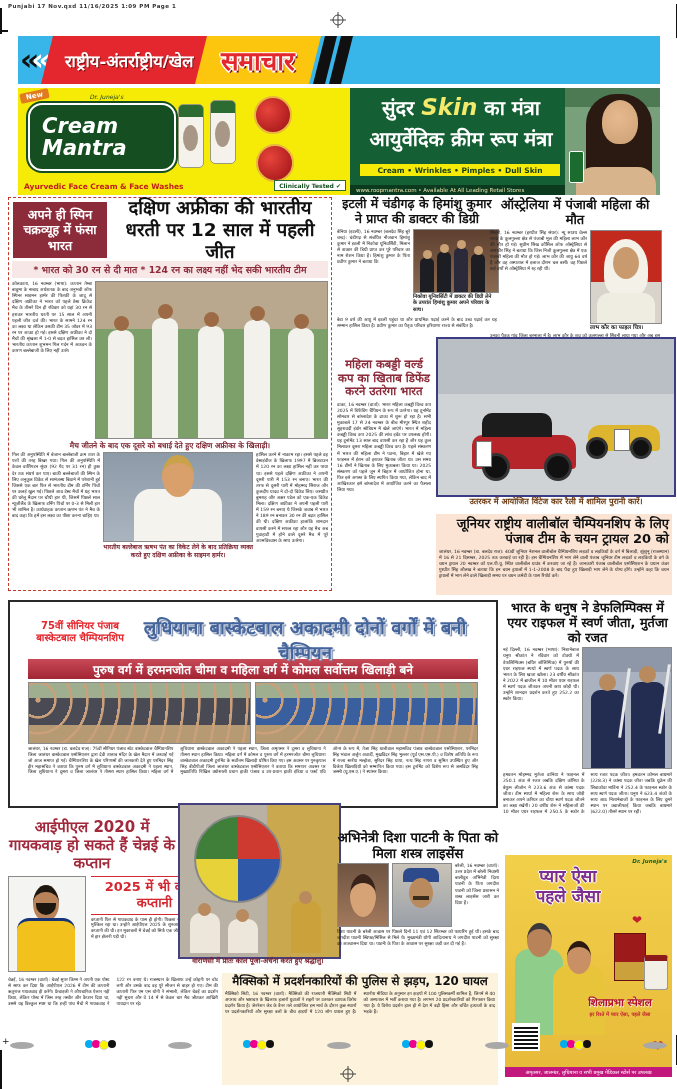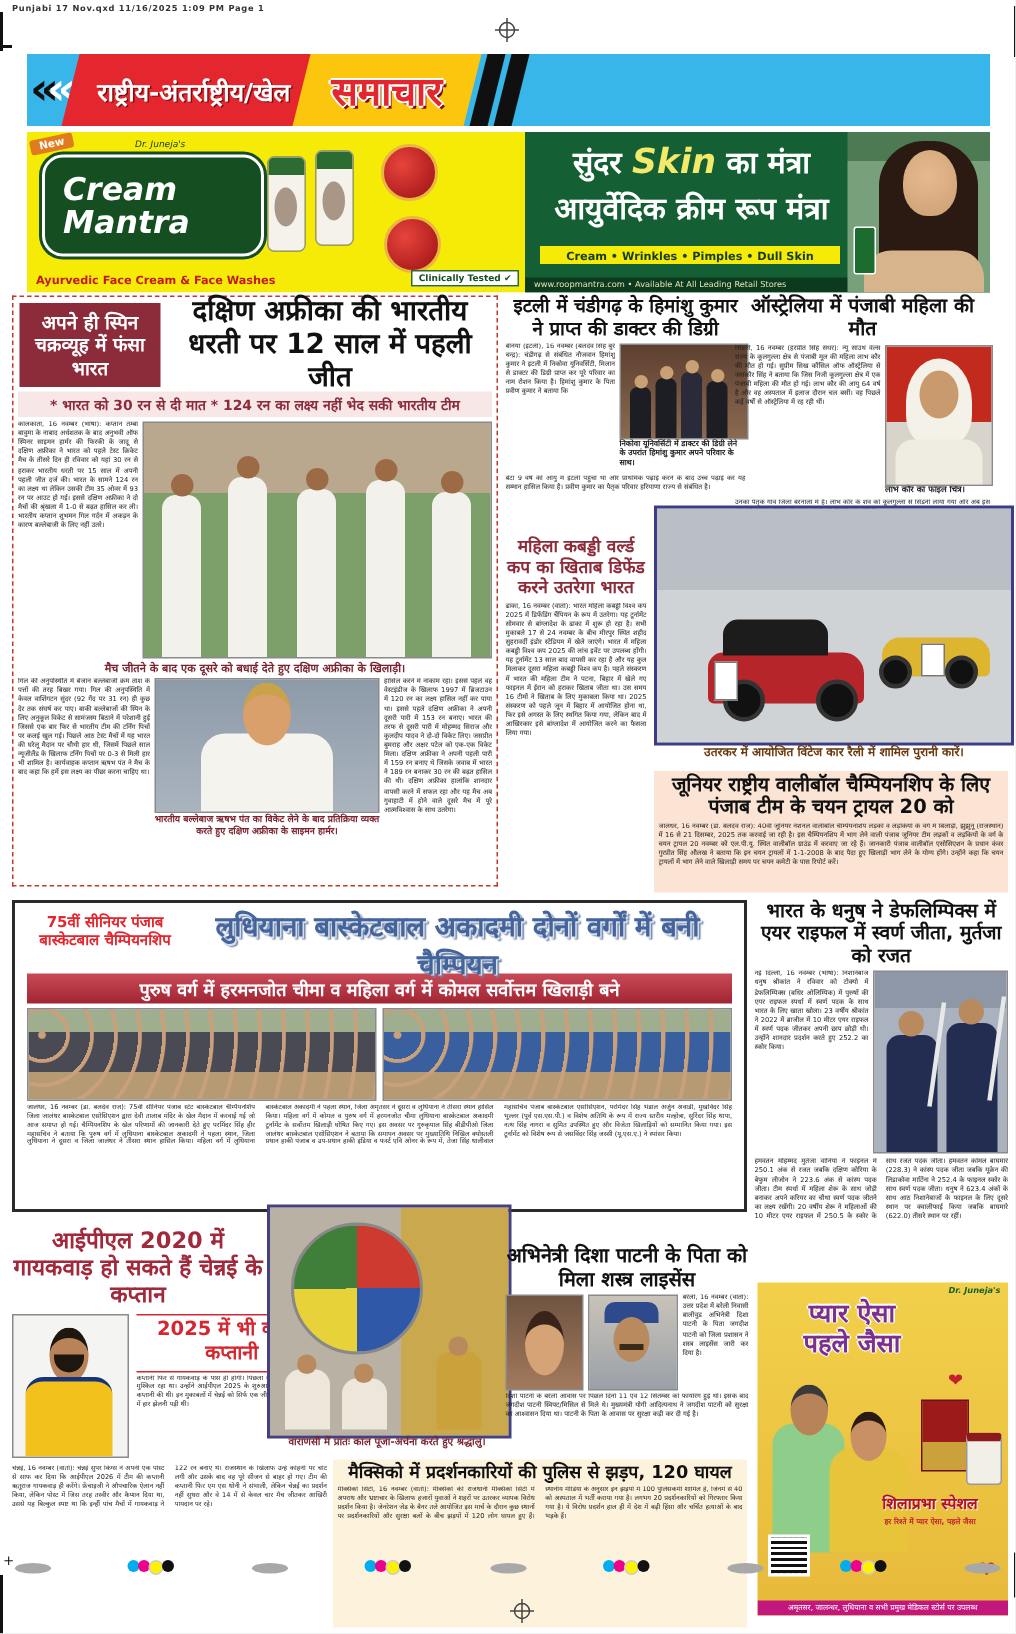--- a/index.html
+++ b/index.html
@@ -95,23 +95,23 @@
   .vintage{left:436px;top:337px;width:236px;height:156px;border:2.5px solid #3c3c84;background:linear-gradient(180deg,#b9bfc4 0 35%,#cfd3d6 35% 100%);}
   .car1{position:absolute;left:34px;bottom:26px;width:104px;height:34px;background:#b6252a;border-radius:10px 14px 4px 4px;}
   .car1:before{content:"";position:absolute;left:10px;top:-22px;width:70px;height:24px;background:#1c1c1c;border-radius:10px 10px 0 0;}
   .car1:after{content:"";position:absolute;left:4px;bottom:-12px;width:96px;height:0;}
   .wheel{position:absolute;width:22px;height:22px;border-radius:50%;background:#111;border:3px solid #333;}
   .car2{position:absolute;right:14px;bottom:44px;width:72px;height:26px;background:#ddb52e;border-radius:12px 12px 4px 4px;}
   .plate{position:absolute;width:14px;height:20px;background:#fff;border:1px solid #777;}
   .vincap{left:436px;top:497px;width:240px;font-size:8px;text-align:center;color:#6b3a10;}
   
   .volley{left:436px;top:514px;width:236px;height:81px;background:#fbe4d4;padding:2px 3px;box-sizing:border-box;}
-  .volley .hl{font-size:13px;}
-  
-  .bball{left:8px;top:600px;width:490px;height:208px;border:2px solid #2a2a2a;padding:8px;box-sizing:border-box;}
+  .volley .hl{font-size:13px;text-align:right;}
+  
+  .bball{left:8px;top:600px;width:490px;height:208px;border:2px solid #2a2a2a;padding:18px;box-sizing:border-box;}
   .bbhead{display:flex;height:38px;}
   .bbtag{width:104px;color:#e4272e;font-weight:bold;font-size:10px;text-align:center;line-height:1.2;}
   .bbhl{flex:1;font-size:18.5px;font-weight:bold;color:#44649c;text-align:center;
      text-shadow:1px 1px 0 #d8dfeb,2px 2px 1px #6e81a5;display:flex;align-items:center;justify-content:center;}
   .bbsub{margin-top:1px;background:linear-gradient(180deg,#c84a57,#a22534);color:#fff;font-weight:bold;font-size:12px;text-align:center;padding:1.5px 0;}
   .bbphotos{display:flex;gap:4px;margin-top:3px;height:62px;}
   .bbp{flex:1;background:
      repeating-radial-gradient(circle at 9px 17px,#caa07a 0 2.2px,rgba(0,0,0,0) 3px 16px),
      linear-gradient(180deg,#9fae8e 0 25%,#4a4a55 25% 70%,#b59a74 70% 100%);}
   .bbp.w{background:

